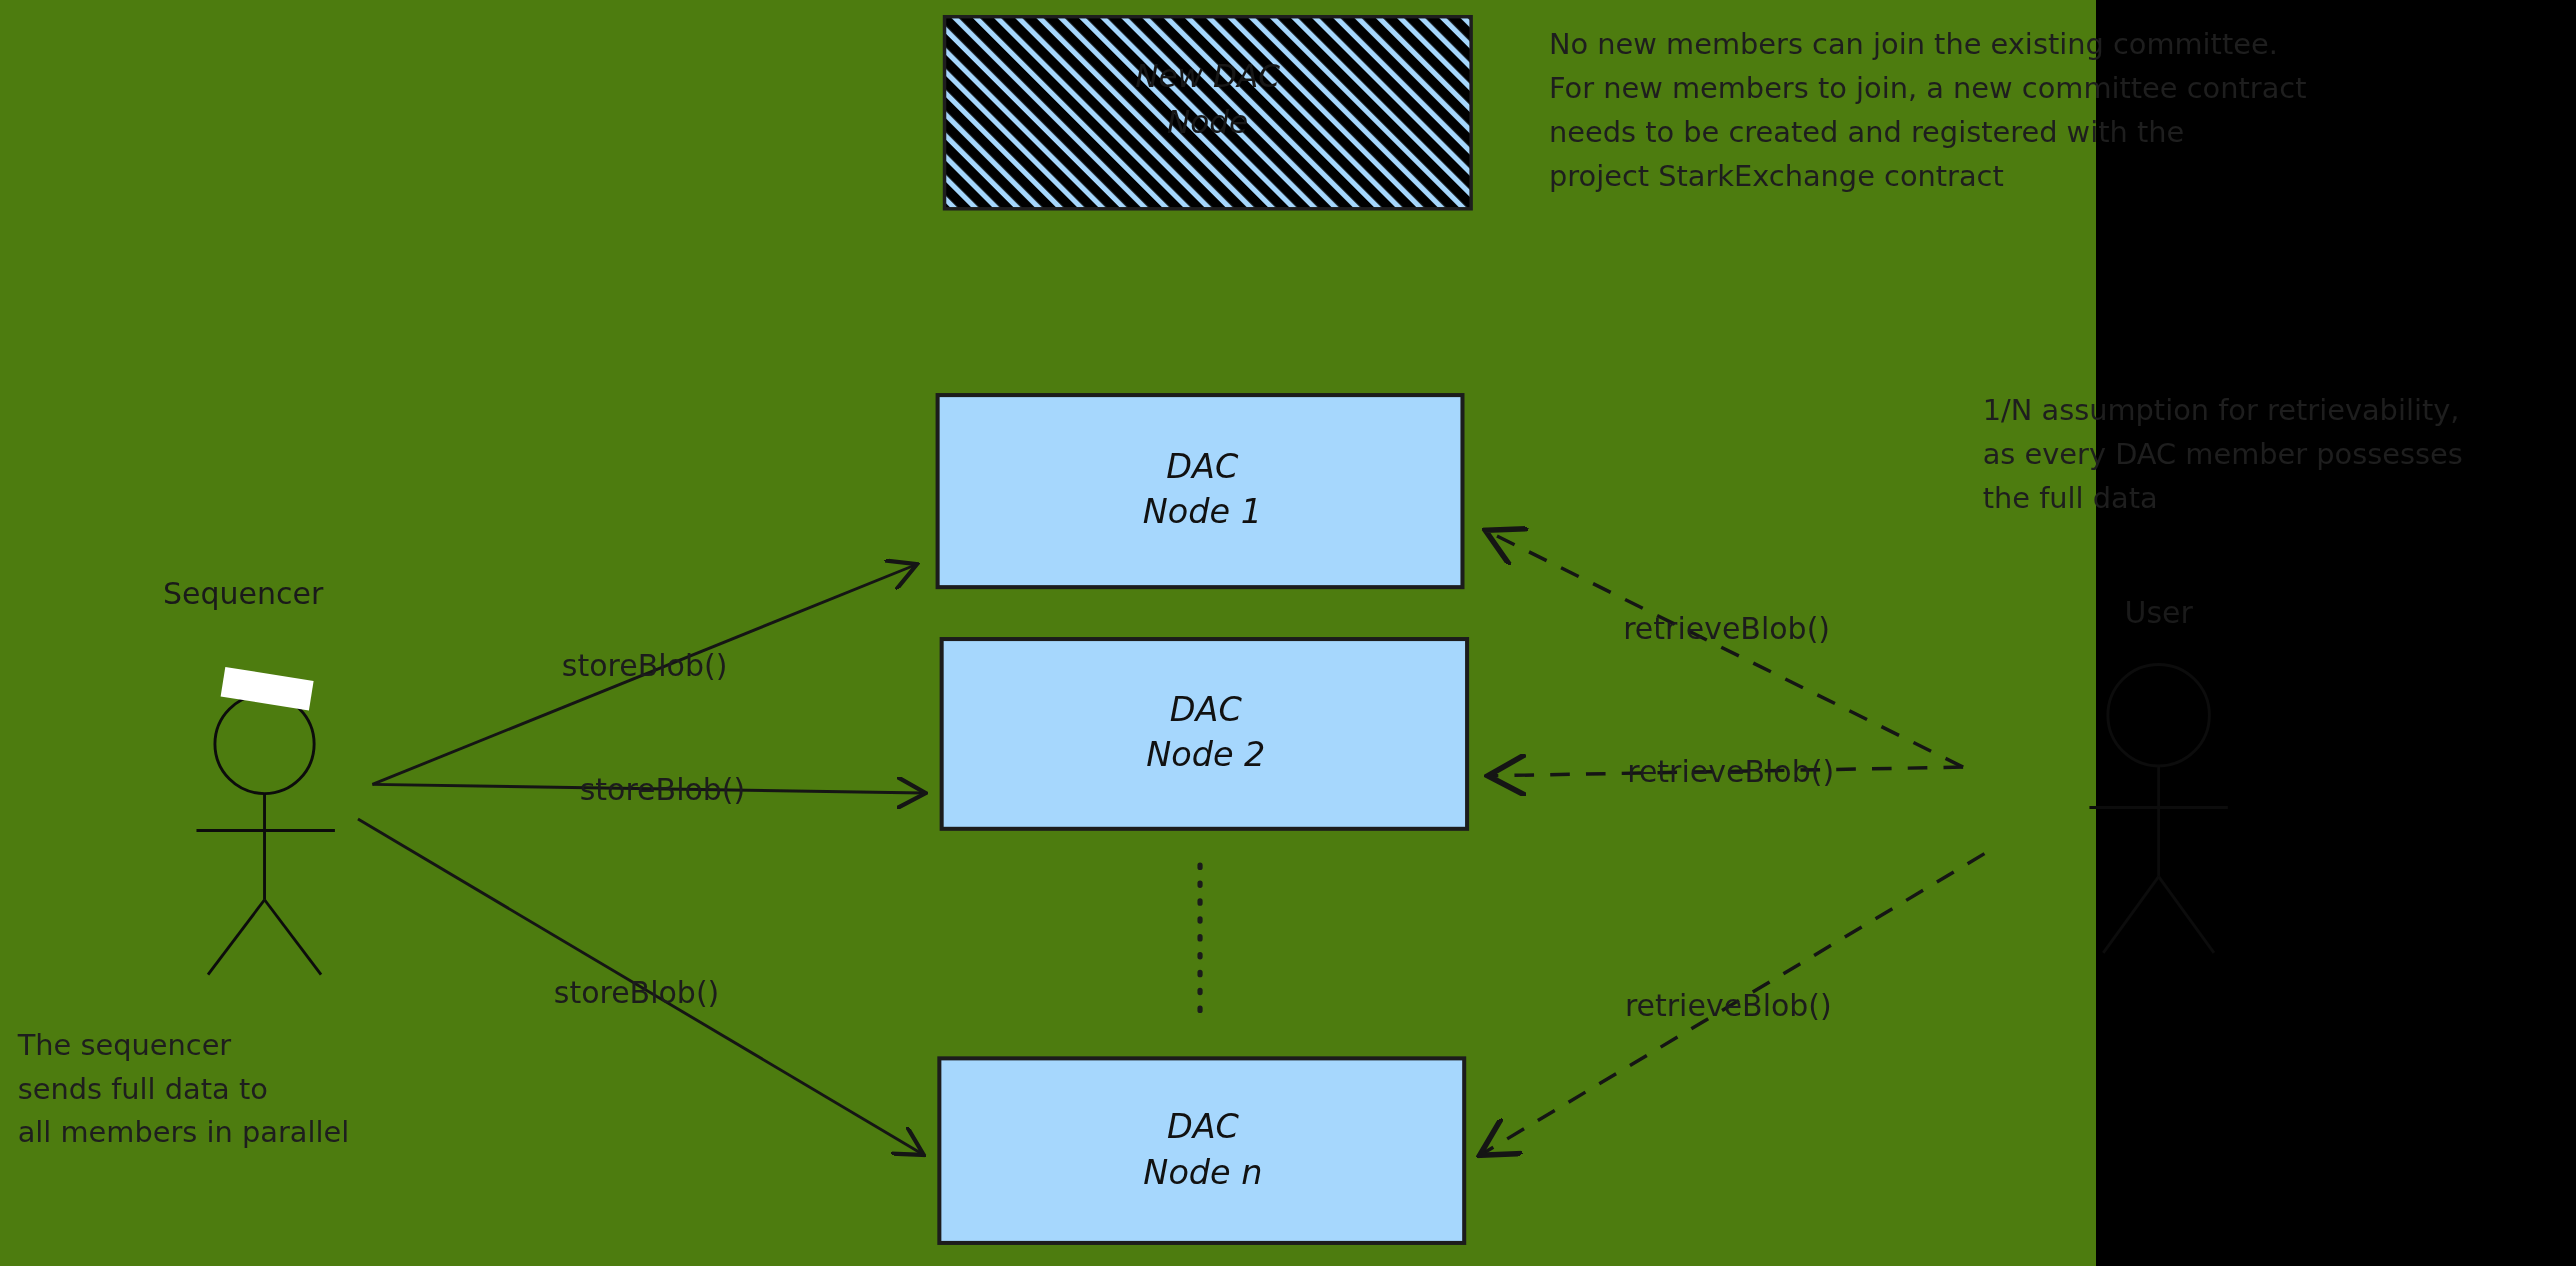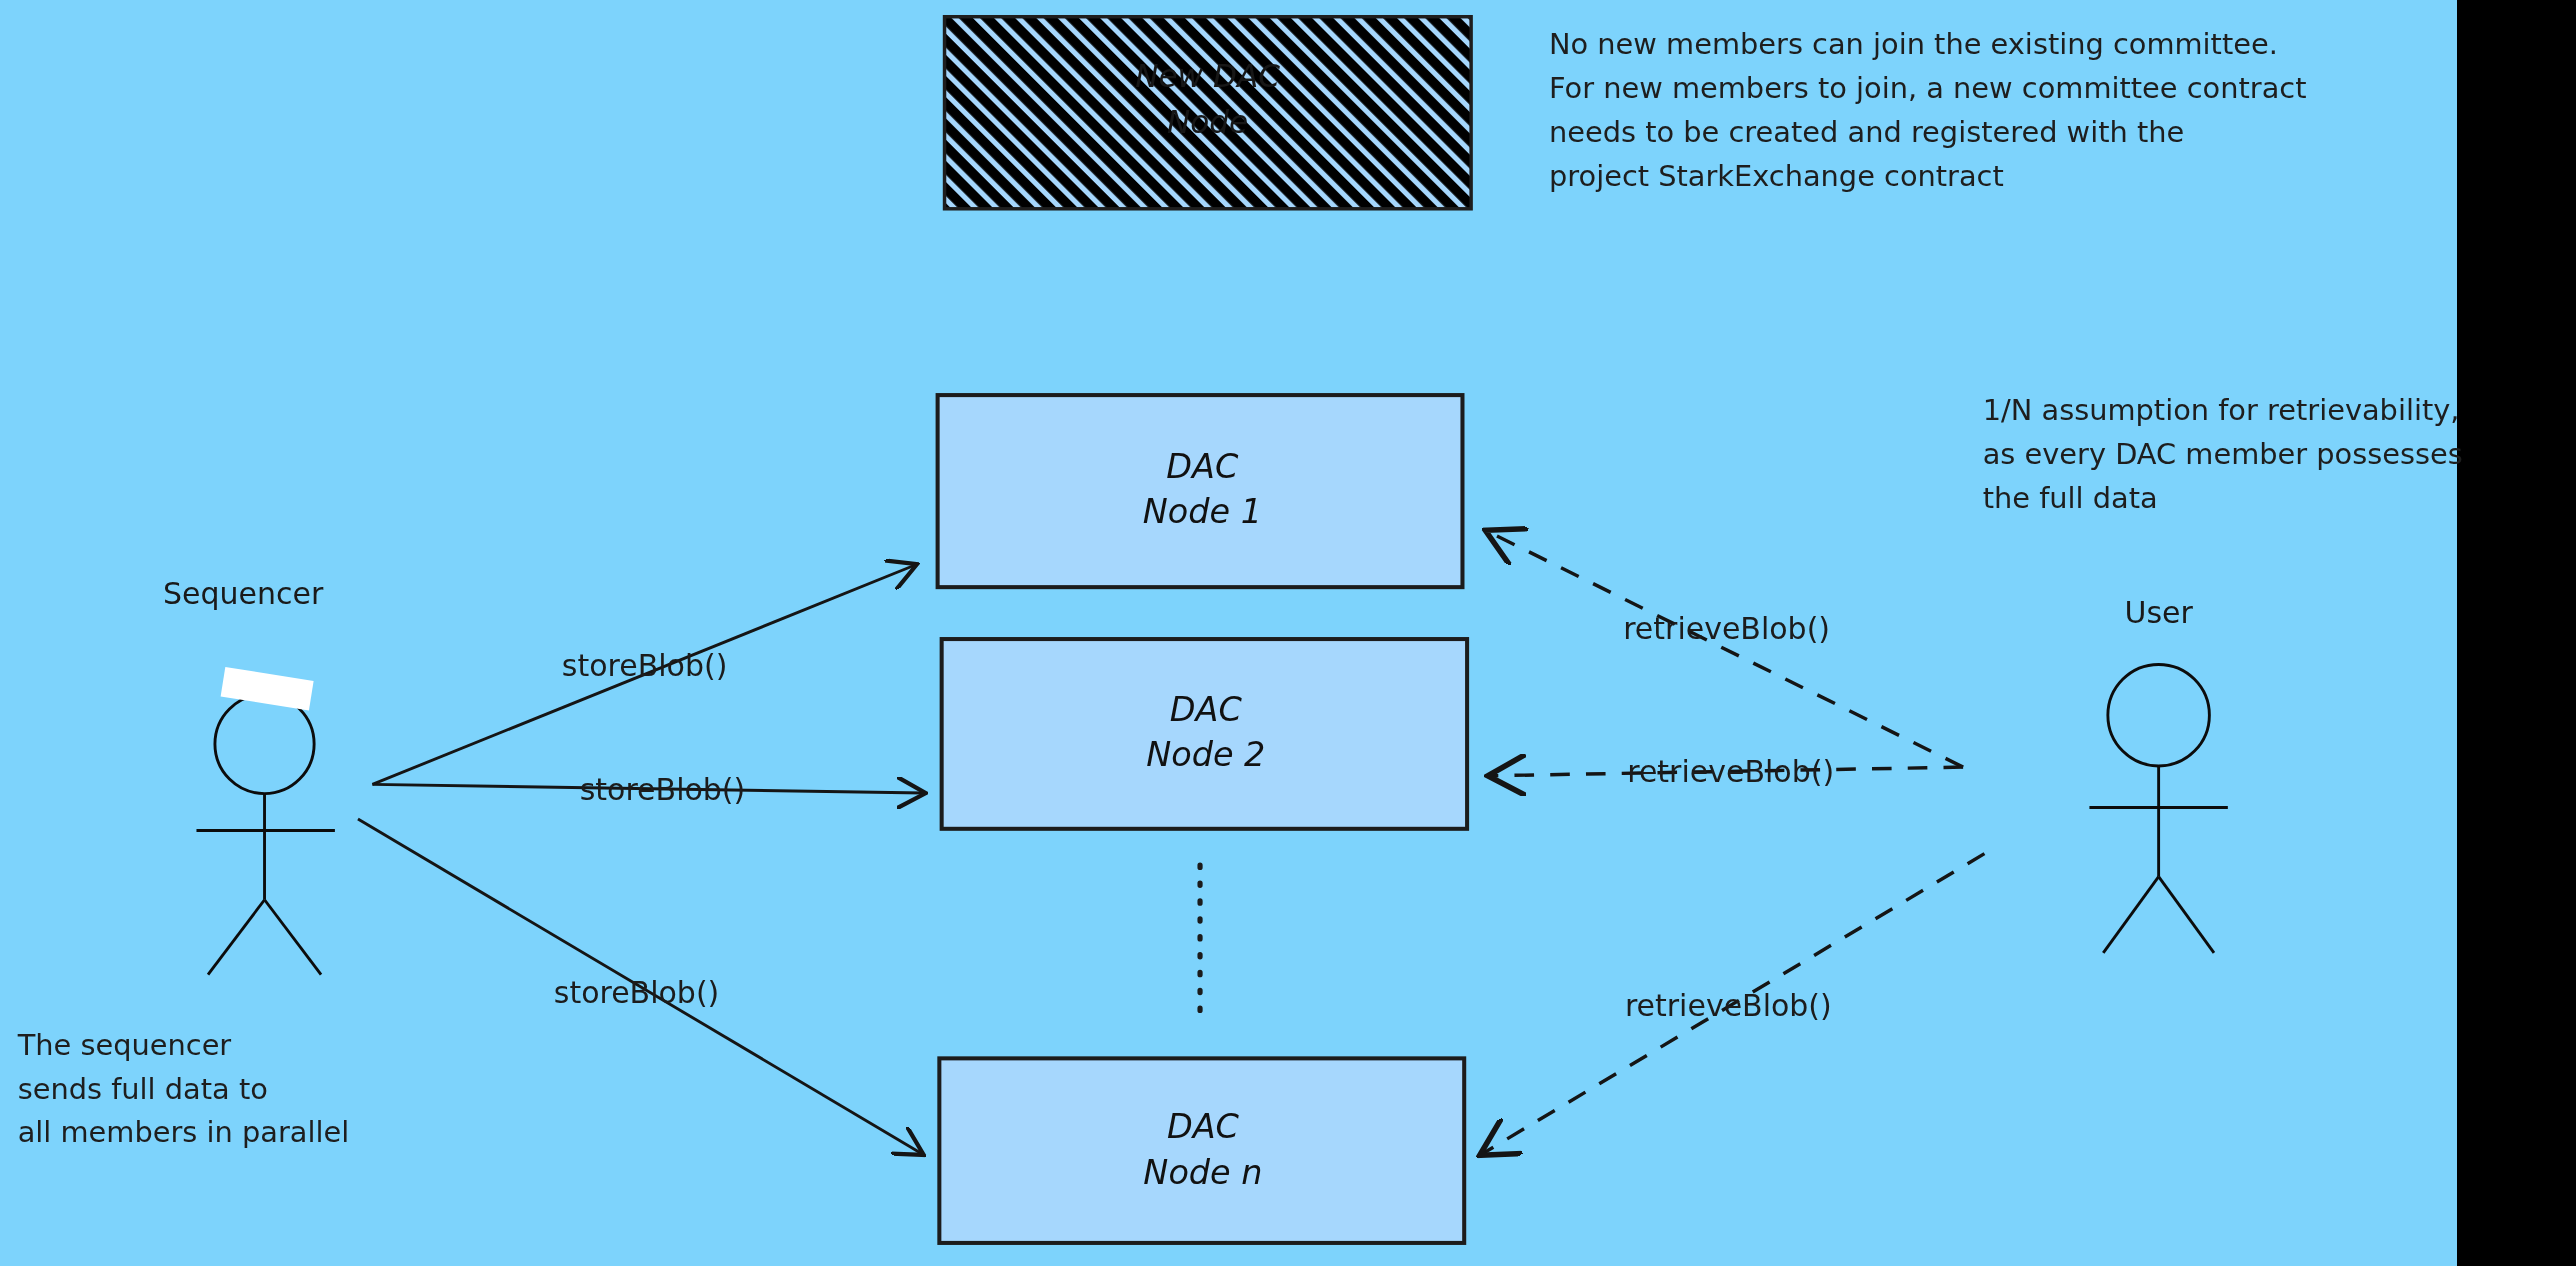--- a/index.html
+++ b/index.html
@@ -8,23 +8,23 @@
     background: #000000;
   }
   body {
     width: 2576px;
     height: 1266px;
     overflow: hidden;
     font-family: "DejaVu Sans", sans-serif;
   }
   #stage {
     position: relative;
-    width: 2457px;
+    width: 2096px;
     height: 1266px;
-    background: #7dd3fc;
+    background: #4d7c0f;
   }
   #canvas {
     position: absolute;
     top: 0; left: 0;
     width: 2576px;
     height: 1266px;
   }
   .node-label {
     font-family: "DejaVu Sans", sans-serif;
     font-style: italic;

